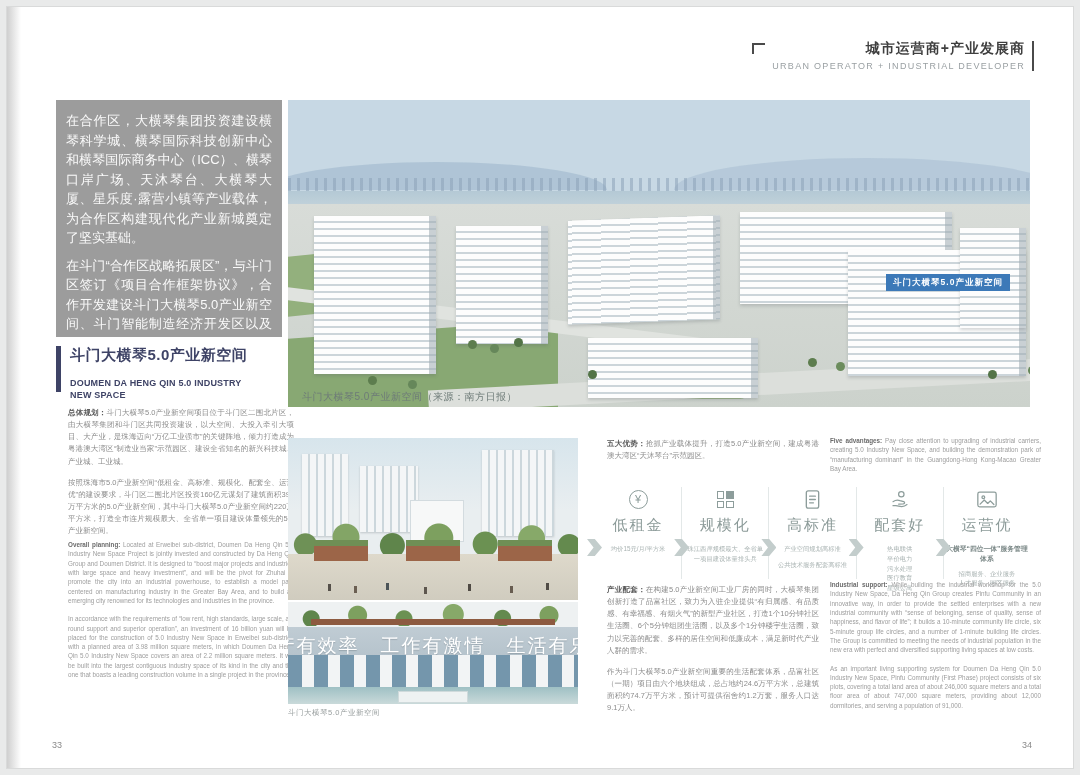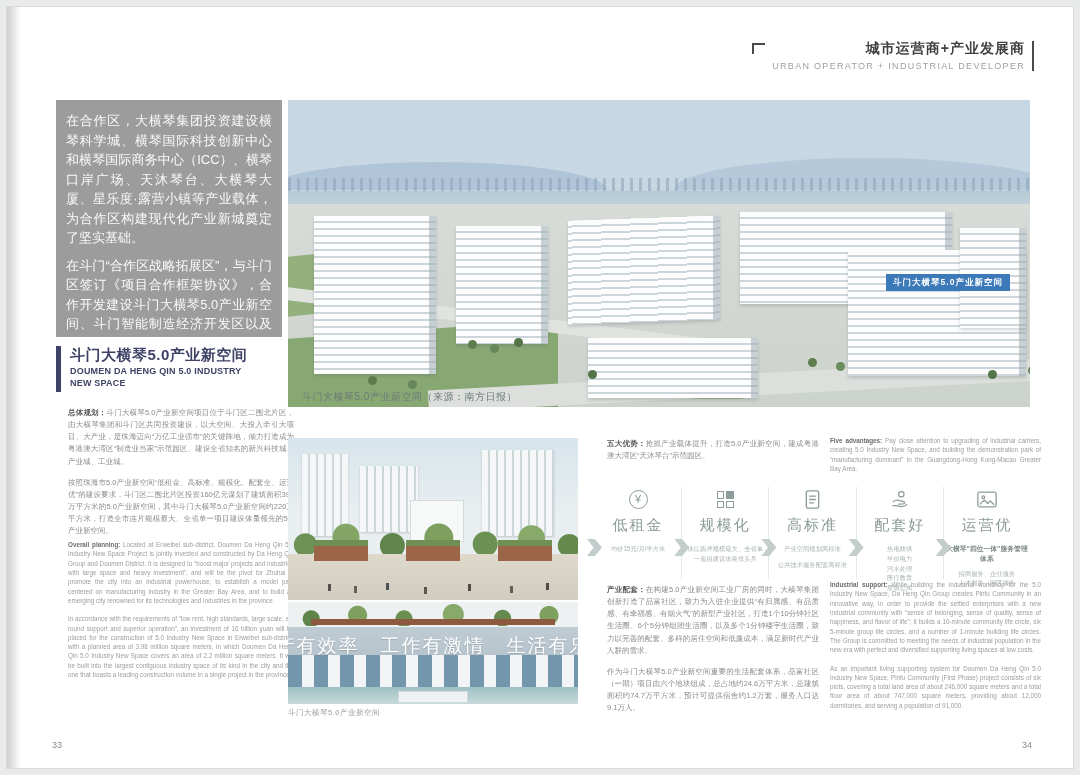--- a/index.html
+++ b/index.html
@@ -22,21 +22,21 @@
   .intro { position:absolute; left:56px; top:100px; width:226px; height:237px;
            background:#9c9c9c; padding:11px 10px; overflow:hidden; }
   .intro p.cn { font-size:13px; line-height:1.5; color:#fafafa; text-align:justify; margin-bottom:8px; }
   .intro p.en { font-size:6px; line-height:1.32; color:#dedede; text-align:justify; margin-bottom:7px; }
 
   
   .sec-title { position:absolute; left:56px; top:346px; display:flex; }
   .sec-bar { width:5px; height:46px; background:#3e4366; }
   .sec-txt { margin-left:9px; }
   .sec-cn { font-size:15px; font-weight:bold; color:#3e4366; letter-spacing:.5px; }
-  .sec-en { font-size:9px; font-weight:bold; color:#3e4366; margin-top:0; width:185px; line-height:1.35; letter-spacing:.2px; }
+  .sec-en { font-size:9px; font-weight:bold; color:#3e4366; margin-top:12px; width:185px; line-height:1.35; letter-spacing:.2px; }
 
   
   .copy { position:absolute; text-align:justify;margin-left:12px; }
   .copy b { font-weight:bold; }
   .cn-copy { font-size:7.5px; line-height:1.62; color:#8c8c8c; }
   .cn-copy b { color:#5a5a5a; }
   .en-copy { font-size:6.3px; line-height:1.48; color:#9d9d9d; }
   .en-copy b { color:#6b6b6b; }
   .copy p + p { margin-top:9px; }
 

